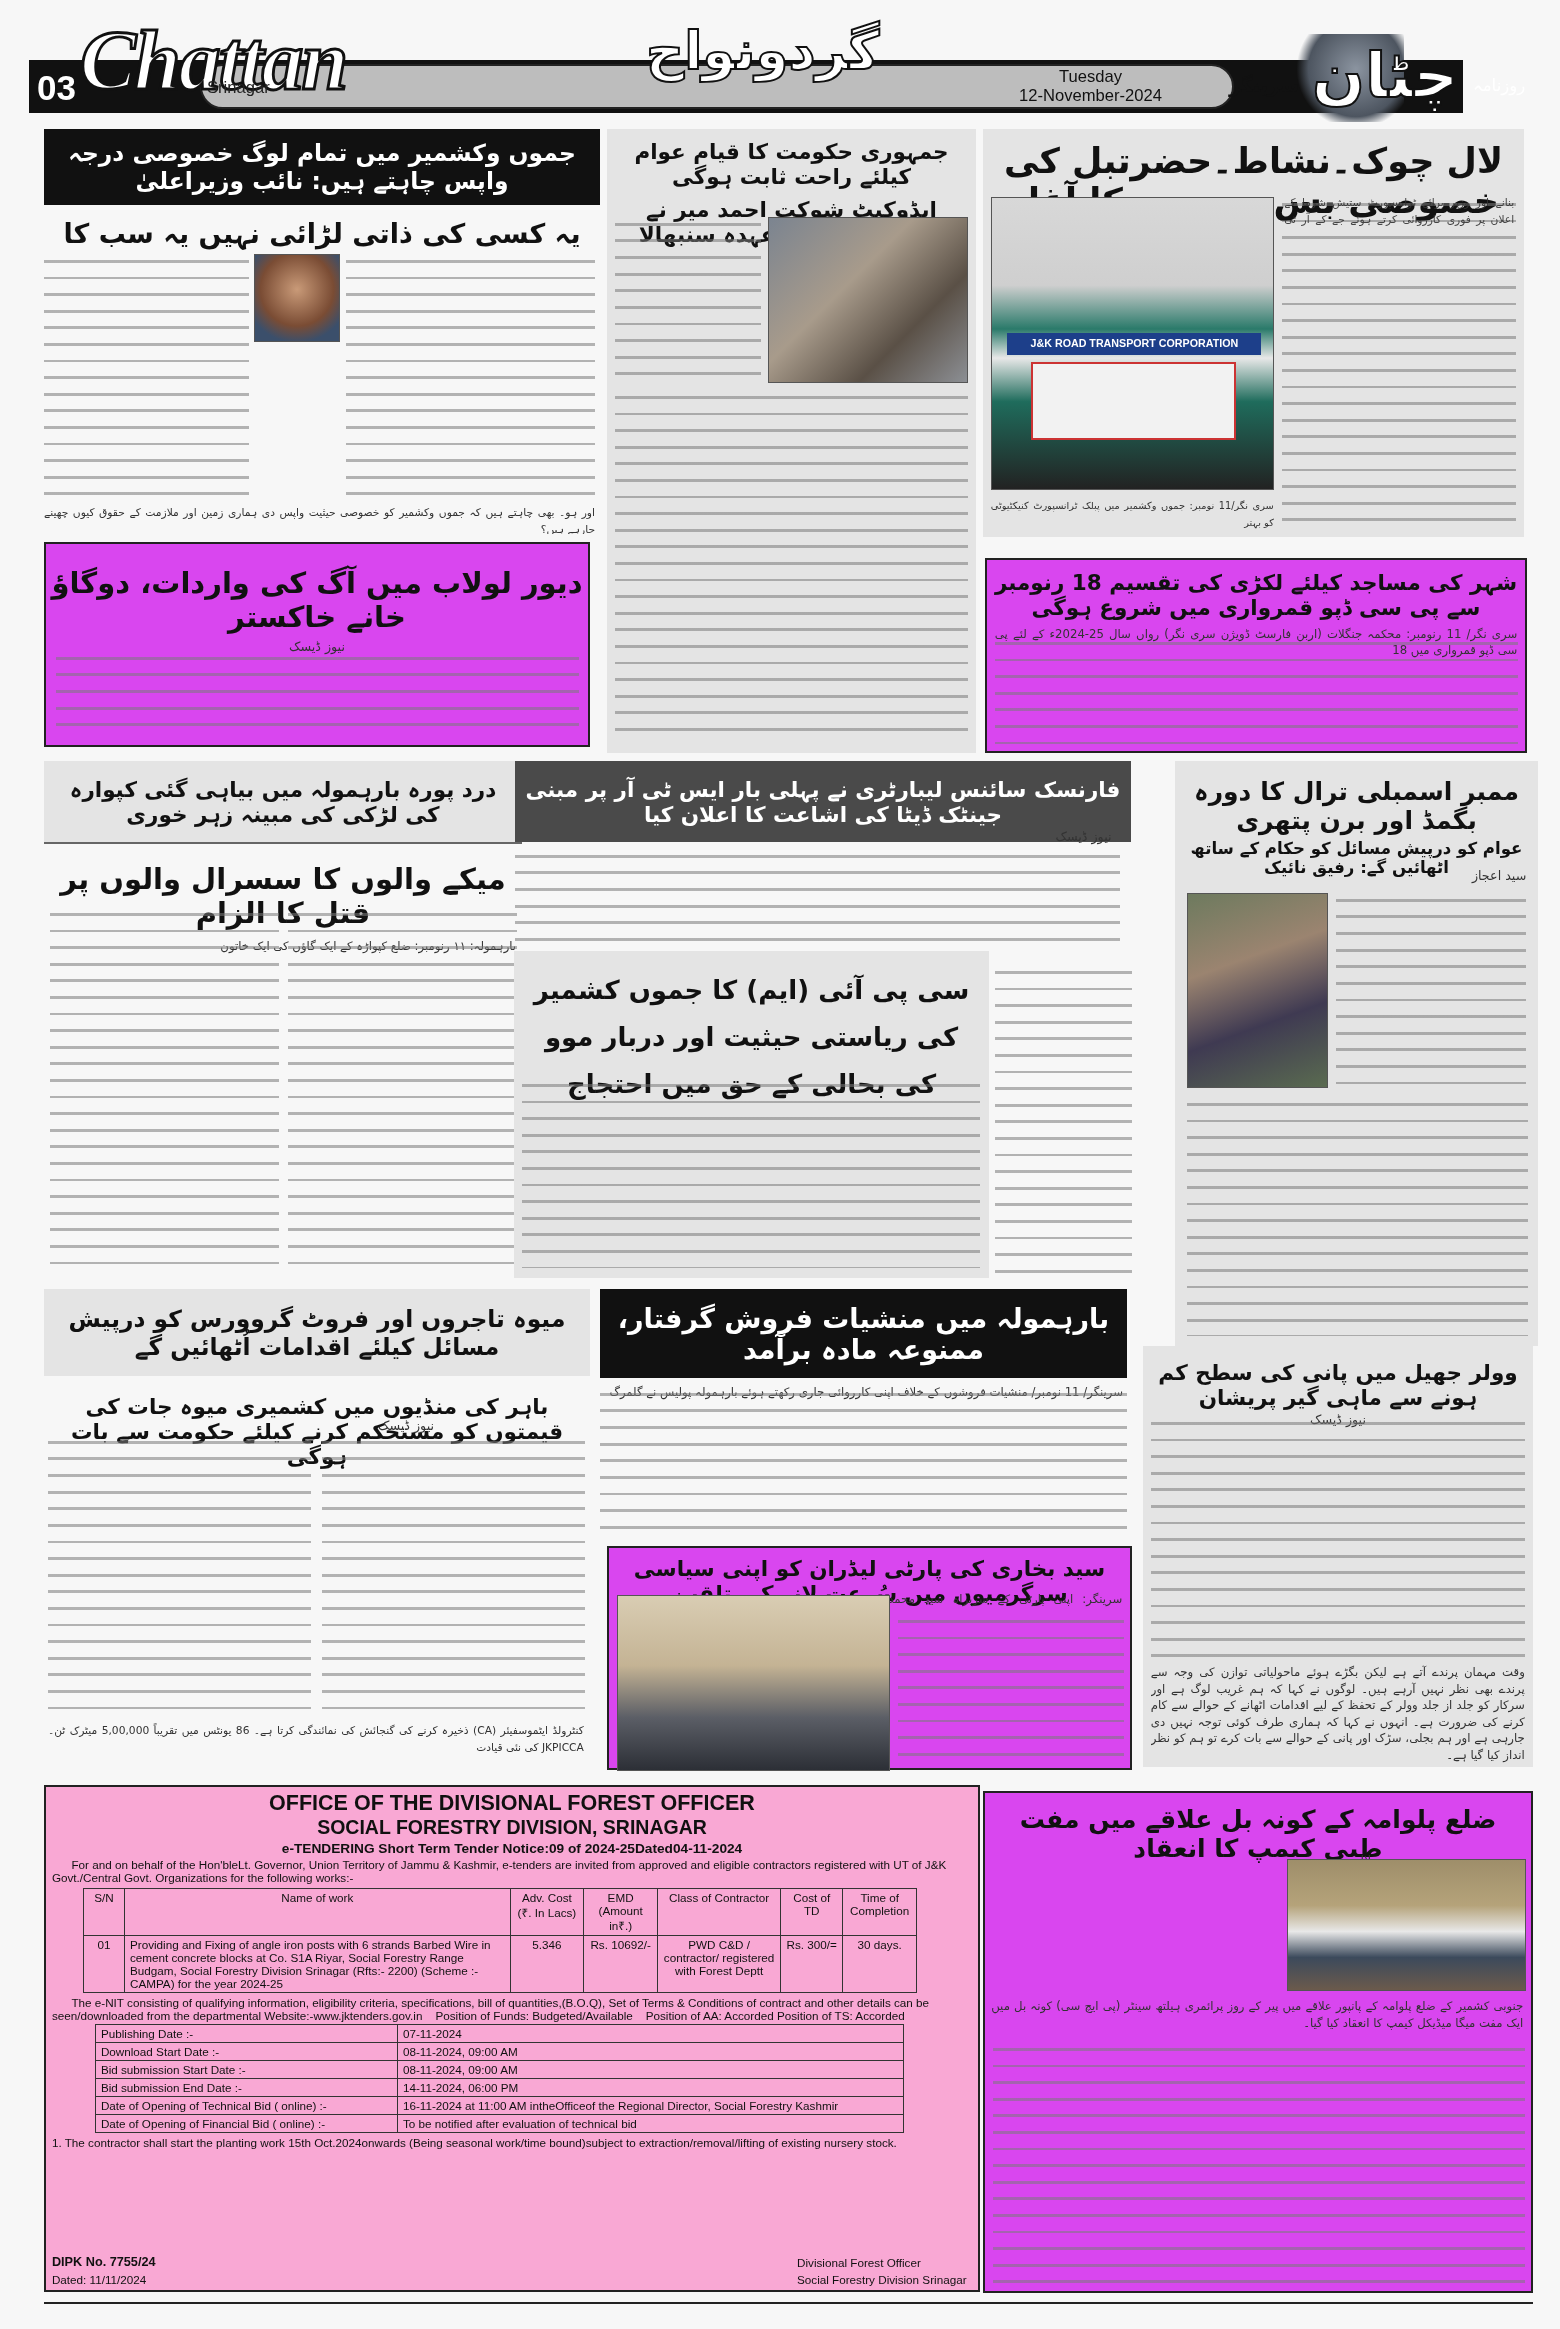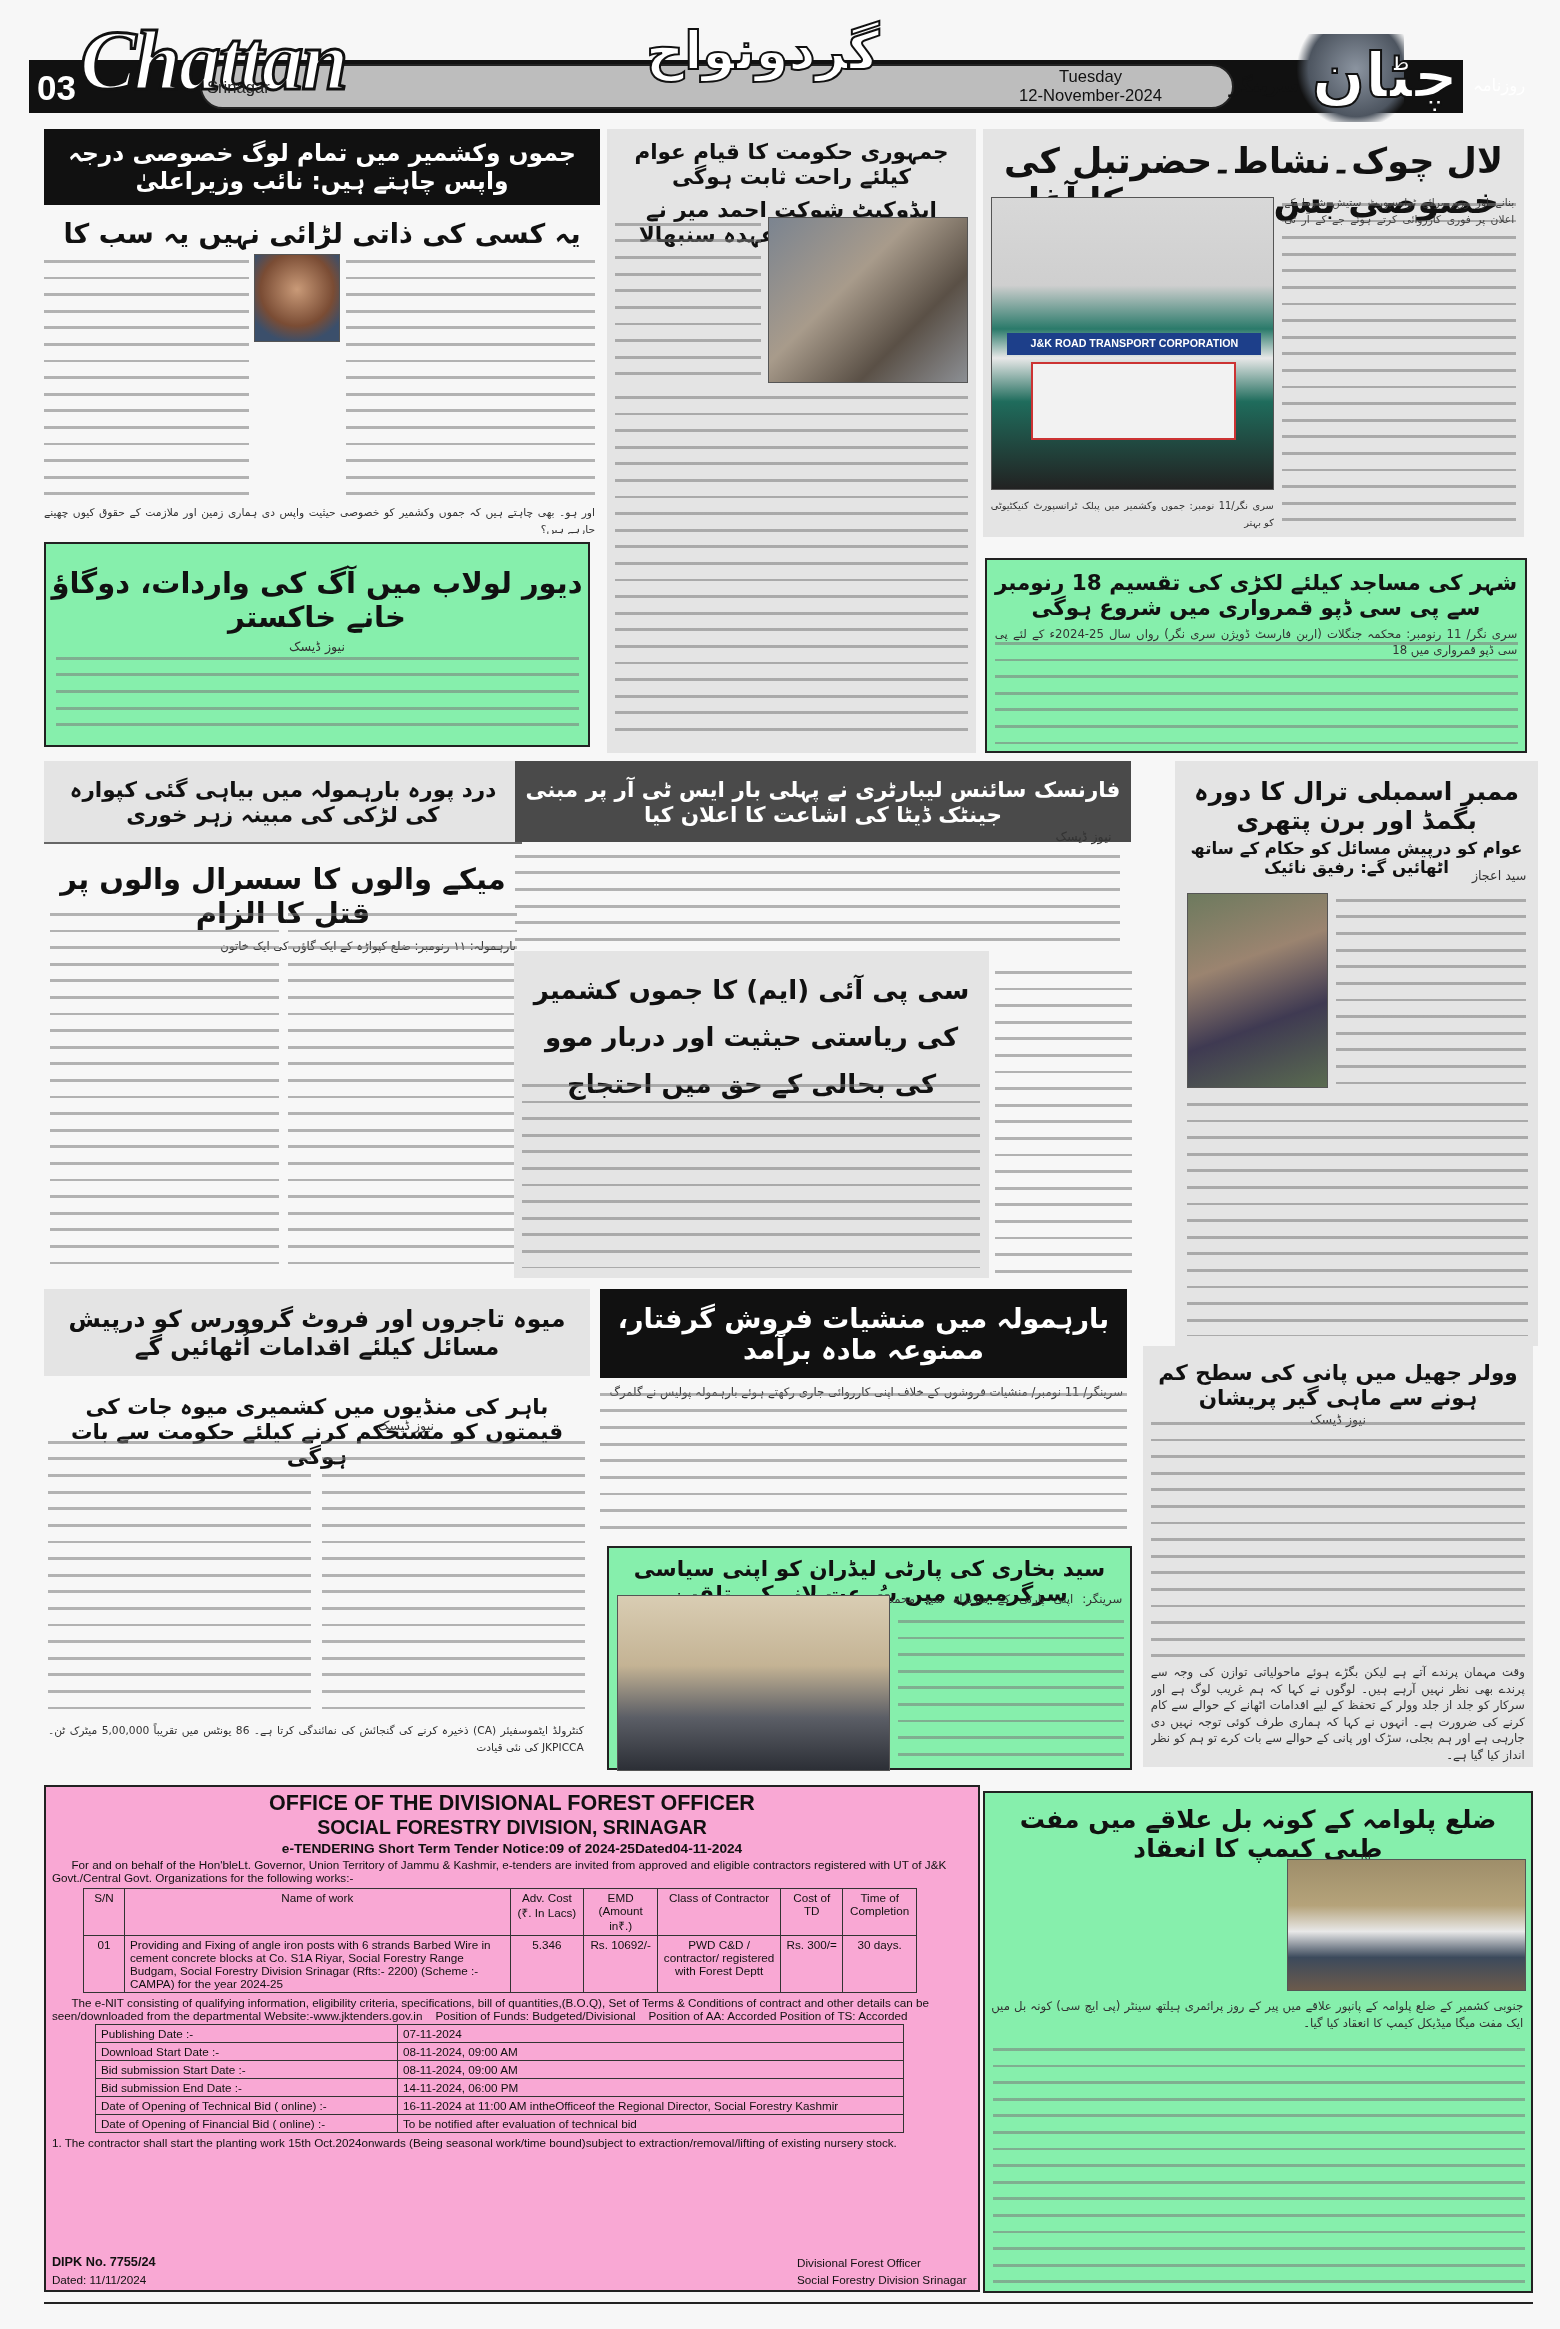--- a/index.html
+++ b/index.html
@@ -9,21 +9,21 @@
   .masthead-pill { position: absolute; left: 200px; top: 64px; width: 1034px; height: 45px; background: #bdbdbd; border-radius: 23.4px; border: 2.9px solid #222; }
   .page-num { position: absolute; left: 37px; top: 68px; color: #fff; font: bold 35px "Liberation Sans", sans-serif; }
   .brand-en { position: absolute; left: 80px; top: 11.7px; font: italic bold 84px "Liberation Serif", serif; color: #fff; -webkit-text-stroke: 2.9px #111; letter-spacing: -2px; }
   .city-en { position: absolute; left: 207px; top: 78px; font: 16.6px "Liberation Sans", sans-serif; color: #222; }
   .section-title { position: absolute; left: 639px; top: 19.5px; font: bold 53px "DejaVu Sans", sans-serif; color: #fff; -webkit-text-stroke: 2px #111; direction: rtl; margin-left: 7px; }
   .date-block { position: absolute; left: 1019px; top: 68px; text-align: center; font: 16.6px "Liberation Sans", sans-serif; line-height: 18.5px; color: #111; }
   .city-ur { position: absolute; left: 1229px; top: 74px; font: bold 19.5px "DejaVu Sans", sans-serif; color: #111; direction: rtl; }
   .brand-ur-box { position: absolute; left: 1297px; top: 34px; width: 107px; height: 88px; background: radial-gradient(circle at 55% 40%, #8b94a0, #4d5560 60%, transparent 75%); }
   .brand-ur { position: absolute; left: 1312px; top: 39px; font: bold 62px "DejaVu Sans", sans-serif; color: #fff; -webkit-text-stroke: 2px #111; direction: rtl; }
   .daily-ur { position: absolute; left: 1473px; top: 76px; font: 16.6px "DejaVu Sans", sans-serif; color: #fff; direction: rtl; }
-  .box { position: absolute; border: 2px solid #222; background: #86efac; }
+  .box { position: absolute; border: 2px solid #222; background: #d946ef; }
   .gray { background: #e4e4e4; }
   .hl { direction: rtl; text-align: center; font-weight: bold; color: #111; }
   .hl-dark { background: #111; color: #fff; }
   .hl-mid { background: #4a4a4a; color: #fff; }
   .col-text { direction: rtl; text-align: justify; font-size: 10.7px; line-height: 16.6px; color: #333; overflow: hidden; }
   .lines { background: repeating-linear-gradient(to bottom, transparent 0 5.9px, #7a7a7a 5.9px 8.8px, transparent 8.8px 16.6px); opacity: 0.55; }
   .photo { position: absolute; background: linear-gradient(135deg, #7b8490, #a89b8b 40%, #5a5046 70%, #8c8f94); border: 1px solid #555; }
   .byline { direction: rtl; text-align: center; font-size: 12.7px; color: #333; }
   table.tender { border-collapse: collapse; font: 11.7px "Liberation Sans", sans-serif; }
   table.tender td, table.tender th { border: 1px solid #333; padding: 2px 4.9px; vertical-align: top; font-weight: normal; }
@@ -170,21 +170,21 @@
       <td style="text-align:center">5.346</td>
       <td style="text-align:center">Rs. 10692/-</td>
       <td style="text-align:center">PWD C&amp;D / contractor/ registered with Forest Deptt</td>
       <td style="text-align:center">Rs. 300/=</td>
       <td style="text-align:center">30 days.</td>
     </tr>
   </tbody>
     </table>
   <div class="tender-txt" style="padding:2.9px 5.9px 0;text-indent:19.5px;">
     <span>The e-NIT consisting of qualifying information, eligibility criteria, specifications, bill of quantities,(B.O.Q), Set of Terms &amp; Conditions of contract and other details can be seen/downloaded from the departmental Website:-www.jktenders.gov.in</span>
-    &nbsp;&nbsp;&nbsp;<span>Position of Funds: Budgeted/Divisional</span>
+    &nbsp;&nbsp;&nbsp;<span>Position of Funds: Budgeted/Available</span>
     &nbsp;&nbsp;&nbsp;<span>Position of AA:  Accorded Position of TS: Accorded</span>
   </div>
   <table class="tender" style="margin:2px 0 0 49px;width:809px;">
     <tbody>
         <tr>
           <td style="width:302px">Publishing Date :-</td>
           <td>07-11-2024</td>
         </tr>
     <tr>
           <td>Download Start Date :-</td>

